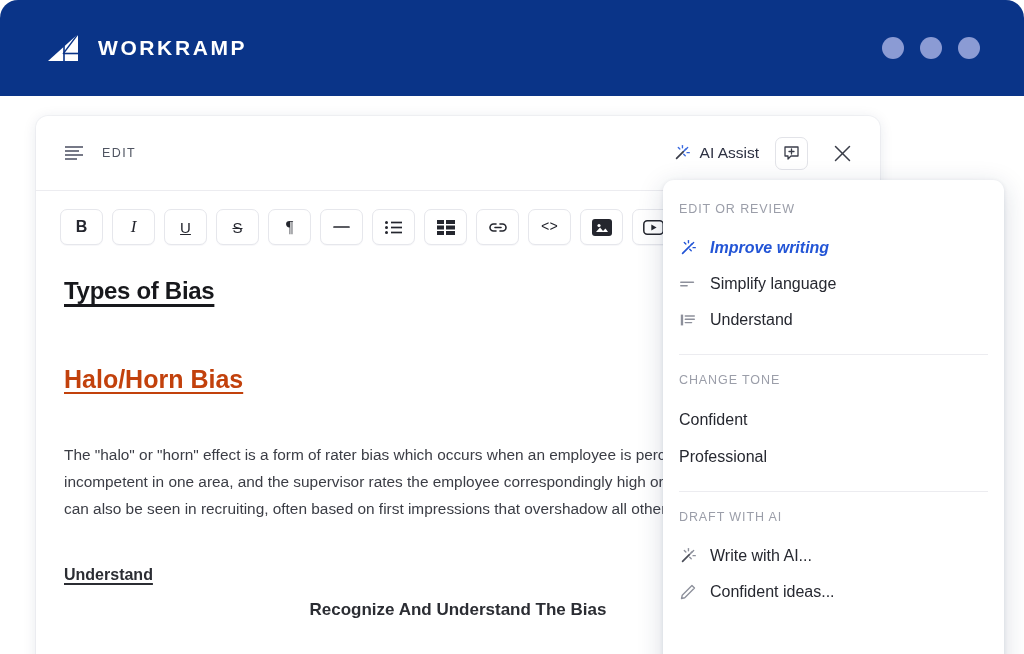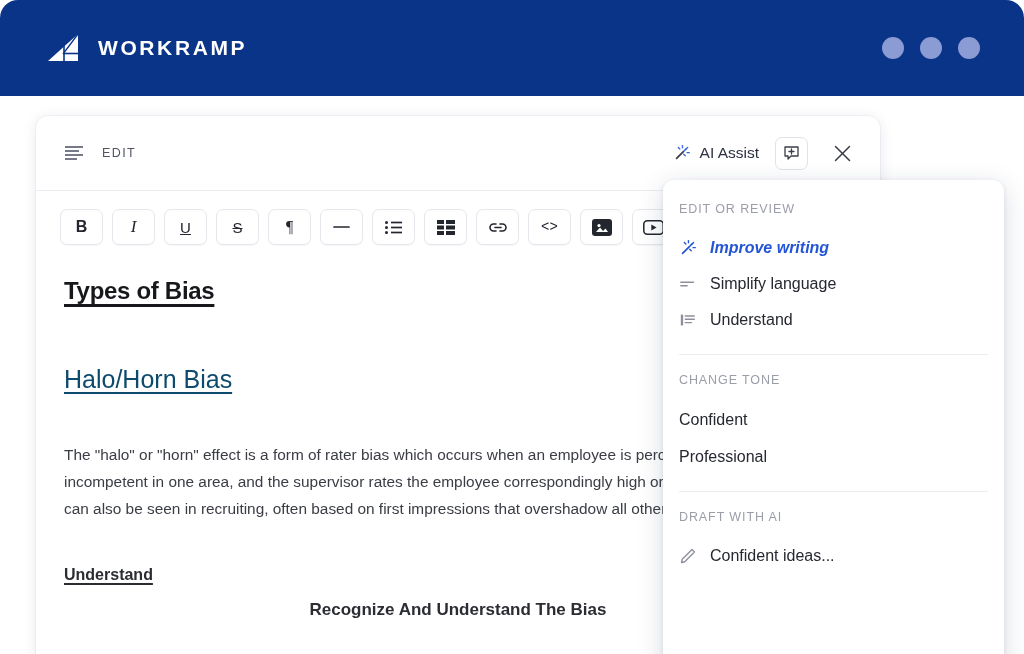--- a/index.html
+++ b/index.html
@@ -172,22 +172,22 @@
     font-weight: bold;
     color: #17181c;
     text-decoration: underline;
     text-underline-offset: 5px;
     text-decoration-thickness: 2.5px;
     letter-spacing: -0.3px;
     margin-bottom: 60px;
   }
   .doc-h2 {
     font-size: 25px;
-    font-weight: normal;
-    color: #0c4a6e;
+    font-weight: bold;
+    color: #c2410c;
     text-decoration: underline;
     text-underline-offset: 4px;
     text-decoration-thickness: 2px;
     margin-bottom: 47px;
   }
   .doc-p {
     font-size: 15.4px;
     line-height: 27px;
     color: #3b3d45;
     max-width: 792px;
@@ -463,20 +463,32 @@
       <span>Confident</span>
     </div>
     <div class="ai-item tone">
       <span>Professional</span>
     </div>
 
     <div class="ai-divider"></div>
 
     <div class="ai-section-label">DRAFT WITH AI</div>
 
+    <div class="ai-item">
+      <svg class="ai-icon" viewBox="0 0 20 20">
+        <line x1="11.5" y1="8.5" x2="4" y2="16" stroke="#4a4d58" stroke-width="1.9" stroke-linecap="round"></line>
+        <line x1="12.5" y1="7.5" x2="14.2" y2="5.8" stroke="#8d909b" stroke-width="1.9" stroke-linecap="round"></line>
+        <line x1="10.5" y1="4.2" x2="10.5" y2="1.8" stroke="#8d909b" stroke-width="1.5" stroke-linecap="round"></line>
+        <line x1="15.6" y1="9.6" x2="18.1" y2="9.6" stroke="#8d909b" stroke-width="1.5" stroke-linecap="round"></line>
+        <line x1="7.6" y1="5.6" x2="5.9" y2="3.9" stroke="#8d909b" stroke-width="1.5" stroke-linecap="round"></line>
+        <line x1="14.6" y1="5.6" x2="16.3" y2="3.9" stroke="#8d909b" stroke-width="1.5" stroke-linecap="round"></line>
+        <line x1="11.9" y1="11.4" x2="13.6" y2="13.1" stroke="#8d909b" stroke-width="1.5" stroke-linecap="round"></line>
+      </svg>
+      <span>Write with AI...</span>
+    </div>
 
     <div class="ai-item">
       <svg class="ai-icon" viewBox="0 0 20 20">
         <path d="M14.4 2.8 L17.2 5.6 L6.4 16.4 L2.8 17.2 L3.6 13.6 Z" fill="none" stroke="#8d909b" stroke-width="1.5" stroke-linejoin="round"></path>
       </svg>
       <span>Confident ideas...</span>
     </div>
 
   </div>
 </div>

